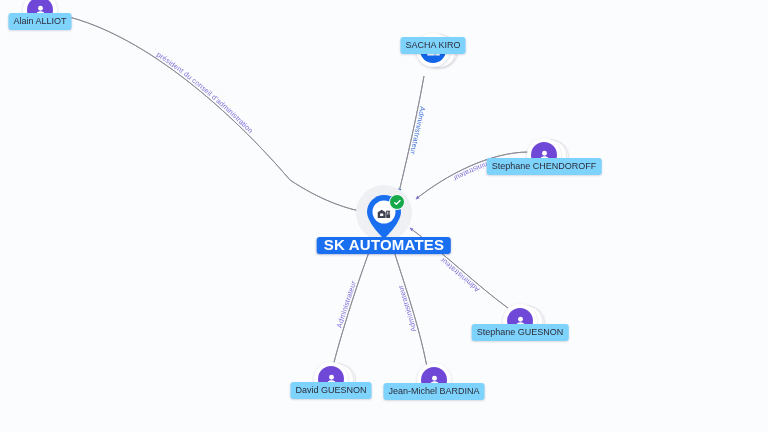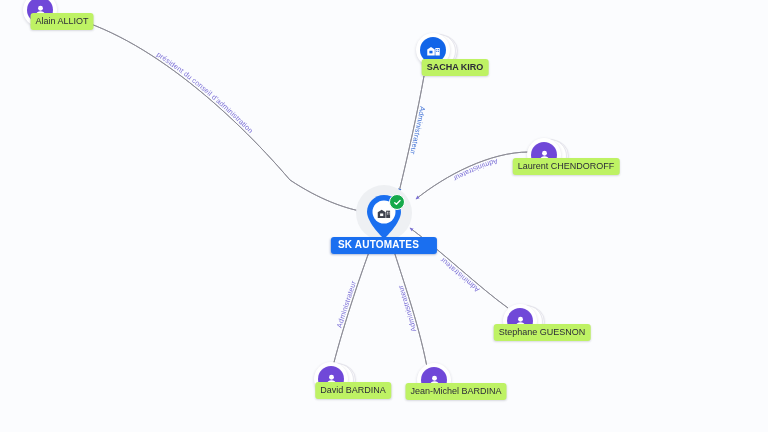--- a/index.html
+++ b/index.html
@@ -87,29 +87,28 @@
     background: #1265e8;
     display: flex;
     align-items: center;
     justify-content: center;
   }
   .node-caption {
     position: absolute;
     left: 50%;
     transform: translateX(-50%);
     white-space: nowrap;
-    background: #bef264;
+    background: #7dd3fc;
     color: #2c2c38;
     font-size: 9px;
     line-height: 12px;
     padding: 2px 5px 3px 5px;
     border-radius: 3px;
     box-shadow: 0 1px 2px rgba(40,40,70,0.16);
     font-family: "Liberation Sans", sans-serif;
-    margin-left: 22px;
   }
   .root-wrap {
     position: absolute;
     transform: translate(-50%, -50%);
   }
   .root-glow {
     position: absolute;
     left: -8px;
     top: -8px;
     width: 56px;
@@ -138,24 +137,24 @@
     justify-content: center;
   }
   .root-caption {
     position: absolute;
     left: 20px;
     top: 44px;
     transform: translateX(-50%);
     white-space: nowrap;
     background: #1a6ff0;
     color: #ffffff;
-    font-size: 10px;
+    font-size: 15px;
     line-height: 12px;
     font-weight: bold;
-    padding: 2px 18px 3px 7px;
+    padding: 2px 7px 3px 7px;
     border-radius: 3px;
     box-shadow: 0 1px 2px rgba(20,50,120,0.3);
     letter-spacing: 0.2px;
     font-family: "Liberation Sans", sans-serif;
   }
 </style>
 </head>
 <body>
 
 <div id="canvas">
@@ -212,34 +211,34 @@
               <path d="M2 20 L2 10.4 L8 6.4 L14 10.4 L14 20 Z" fill="#ffffff"></path>
               <rect x="15" y="8" width="7" height="12" fill="#ffffff"></rect>
               <rect x="16.4" y="9.8" width="1.6" height="1.6" fill="#1265e8"></rect>
               <rect x="19" y="9.8" width="1.6" height="1.6" fill="#1265e8"></rect>
               <rect x="16.4" y="12.6" width="1.6" height="1.6" fill="#1265e8"></rect>
               <rect x="19" y="12.6" width="1.6" height="1.6" fill="#1265e8"></rect>
               <rect x="5.4" y="12.4" width="5" height="4.2" fill="#1265e8"></rect>
             </svg>
           </div>
         </div>
-        <div class="node-caption" style="top: 26px; font-weight: bold;">SACHA KIRO</div>
+        <div class="node-caption" style="top: 4px;">SACHA KIRO</div>
       </div>
       <div class="node" style="left: 544px; top: 155px; width: 34px; height: 34px;">
         <div class="node-stack" style="left: 10px; top: 2px; width: 30px; height: 30px;"></div>
         <div class="node-stack" style="left: 6px; top: 1px; width: 32px; height: 32px;"></div>
         <div class="person-halo">
           <div class="person-disc">
             <svg viewBox="0 0 24 24" width="15" height="15" aria-hidden="true">
               <circle cx="12" cy="8.4" r="3.9" fill="#ffffff"></circle>
               <path d="M4.6 19.6 C4.6 15.4 8 13.2 12 13.2 C16 13.2 19.4 15.4 19.4 19.6 Z" fill="#ffffff"></path>
             </svg>
           </div>
         </div>
-        <div class="node-caption" style="top: 20px;">Laurent CHENDOROFF</div>
+        <div class="node-caption" style="top: 20px;">Stephane CHENDOROFF</div>
       </div>
       <div class="node" style="left: 520px; top: 321px; width: 34px; height: 34px;">
         <div class="node-stack" style="left: 10px; top: 2px; width: 30px; height: 30px;"></div>
         <div class="node-stack" style="left: 6px; top: 1px; width: 32px; height: 32px;"></div>
         <div class="person-halo">
           <div class="person-disc">
             <svg viewBox="0 0 24 24" width="15" height="15" aria-hidden="true">
               <circle cx="12" cy="8.4" r="3.9" fill="#ffffff"></circle>
               <path d="M4.6 19.6 C4.6 15.4 8 13.2 12 13.2 C16 13.2 19.4 15.4 19.4 19.6 Z" fill="#ffffff"></path>
             </svg>
@@ -251,21 +250,21 @@
         <div class="node-stack" style="left: 10px; top: 2px; width: 30px; height: 30px;"></div>
         <div class="node-stack" style="left: 6px; top: 1px; width: 32px; height: 32px;"></div>
         <div class="person-halo">
           <div class="person-disc">
             <svg viewBox="0 0 24 24" width="15" height="15" aria-hidden="true">
               <circle cx="12" cy="8.4" r="3.9" fill="#ffffff"></circle>
               <path d="M4.6 19.6 C4.6 15.4 8 13.2 12 13.2 C16 13.2 19.4 15.4 19.4 19.6 Z" fill="#ffffff"></path>
             </svg>
           </div>
         </div>
-        <div class="node-caption" style="top: 20px;">David BARDINA</div>
+        <div class="node-caption" style="top: 20px;">David GUESNON</div>
       </div>
       <div class="node" style="left: 434px; top: 380px; width: 34px; height: 34px;">
         <div class="person-halo">
           <div class="person-disc">
             <svg viewBox="0 0 24 24" width="15" height="15" aria-hidden="true">
               <circle cx="12" cy="8.4" r="3.9" fill="#ffffff"></circle>
               <path d="M4.6 19.6 C4.6 15.4 8 13.2 12 13.2 C16 13.2 19.4 15.4 19.4 19.6 Z" fill="#ffffff"></path>
             </svg>
           </div>
         </div>

